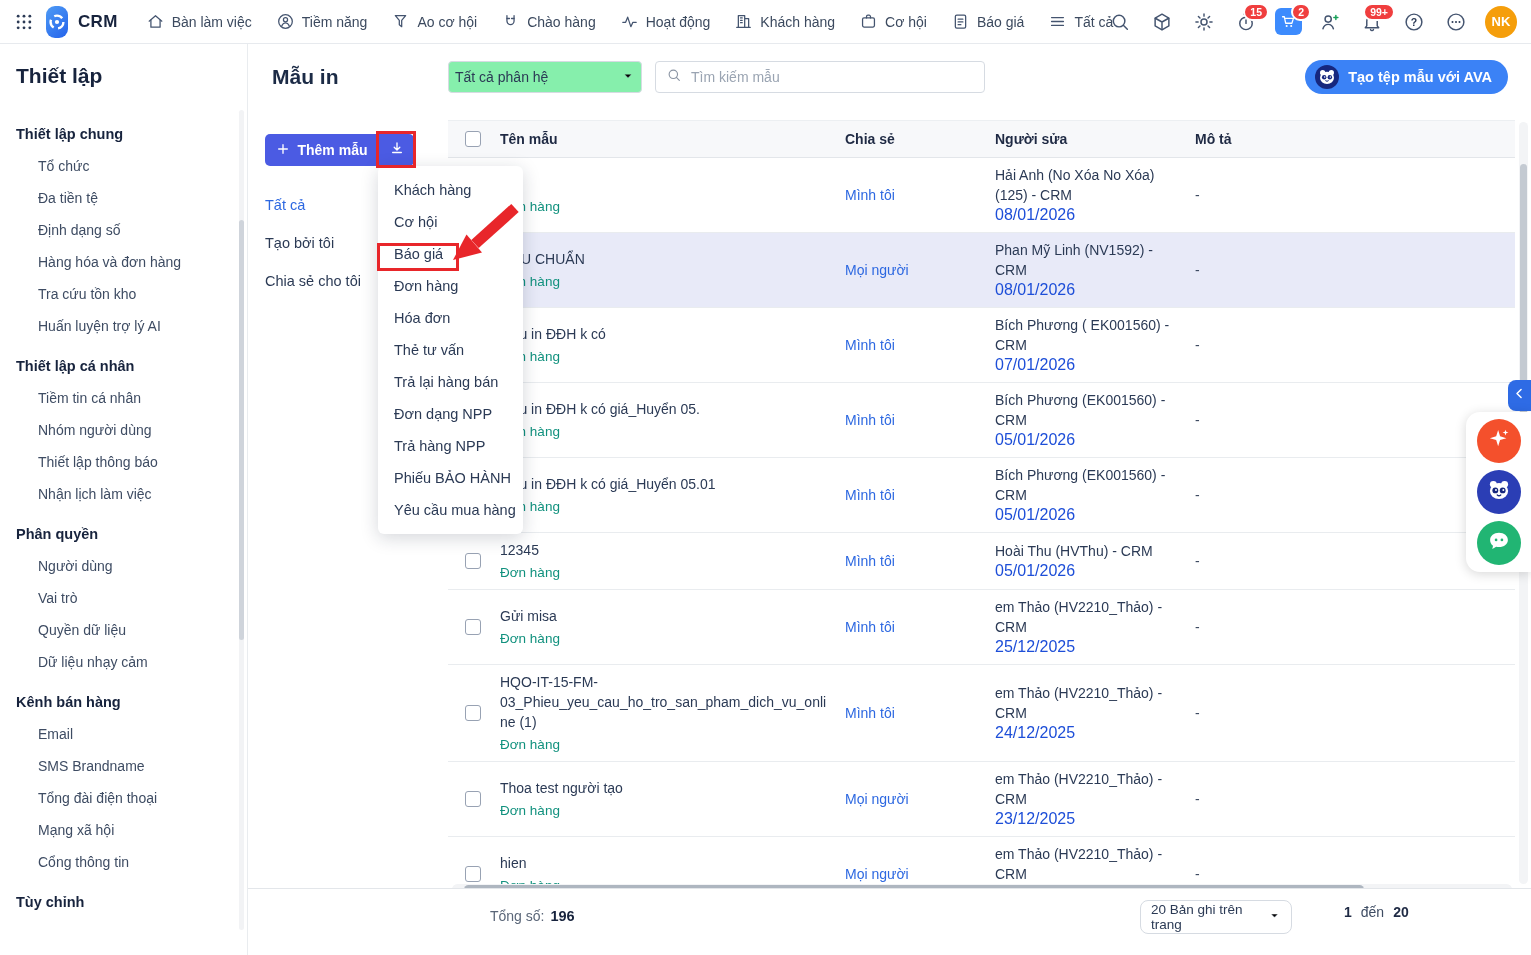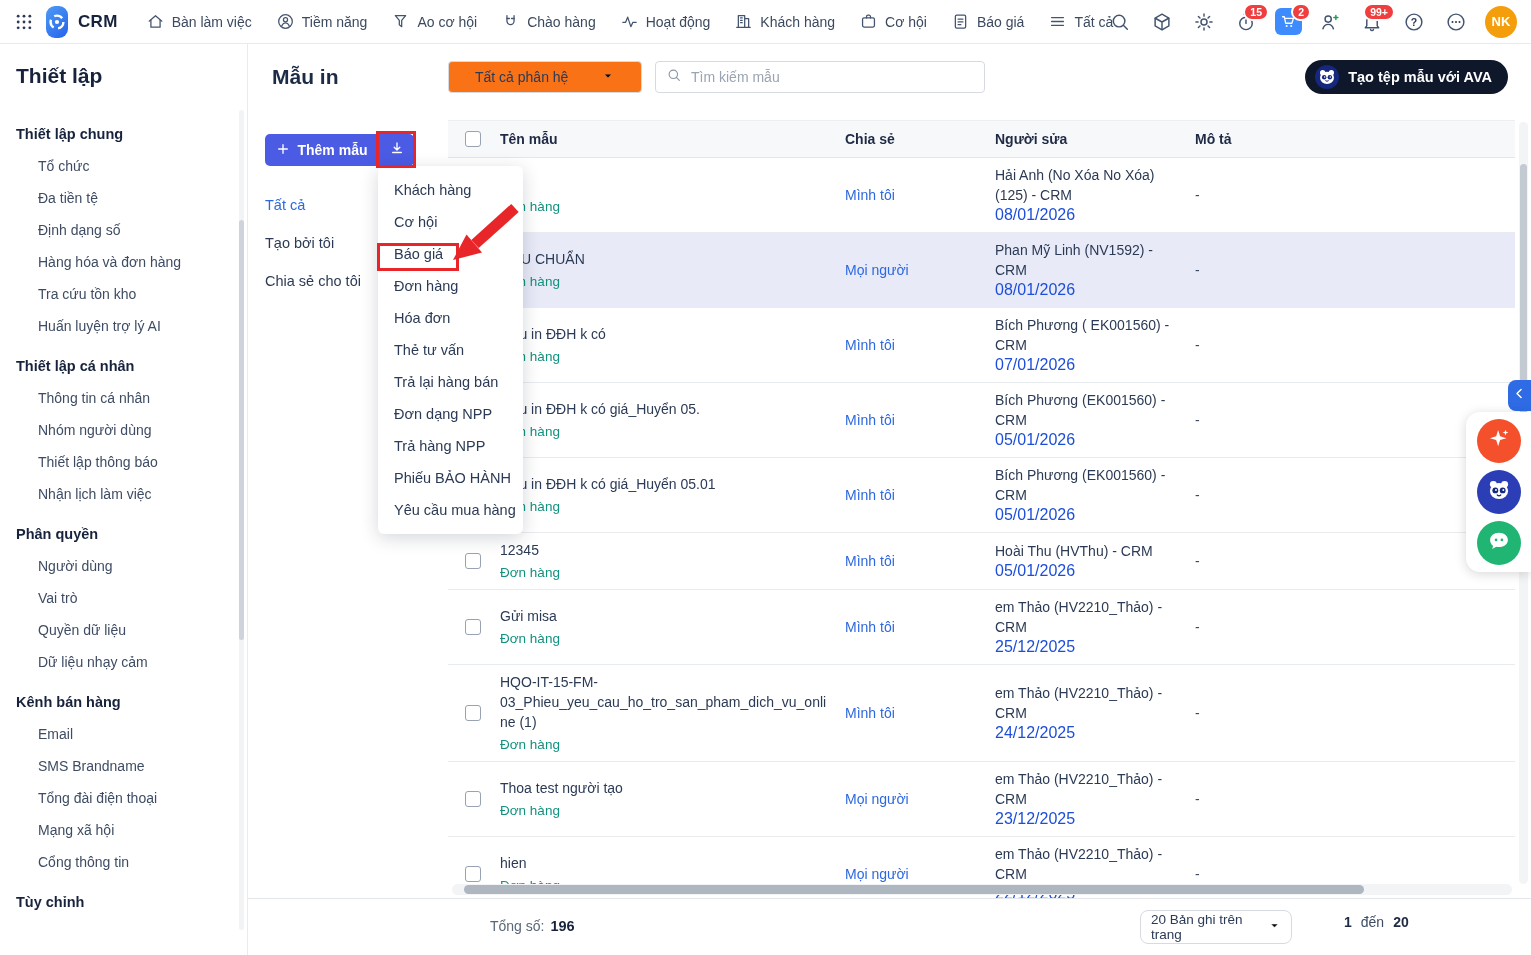--- a/index.html
+++ b/index.html
@@ -37,29 +37,29 @@
   .sb-title{font-size:21px;font-weight:700;color:#17233d;margin:6px 0 30px;}
   .sb-header{font-size:14.5px;font-weight:700;color:#17233d;padding:8px 0;margin-top:8px;}
   .sb-item{font-size:14px;color:#3e4c63;padding:8px 0 8px 22px;cursor:pointer;white-space:nowrap;}
   .sb-scrollbar{position:absolute;left:239px;top:110px;width:5px;height:820px;background:#f2f3f5;border-radius:3px;}
   .sb-thumb{position:absolute;left:0;top:110px;width:5px;height:420px;background:#cfd4db;border-radius:3px;}
 
   
   .page-header{position:absolute;left:248px;top:44px;right:0;height:66px;display:flex;align-items:center;padding:0 23px 0 24px;background:#fff;}
   .page-title{font-size:21px;font-weight:700;color:#1c2b46;width:176px;}
   .select{height:32px;border:1px solid #d6dbe2;border-radius:4px;display:flex;align-items:center;
-          padding:0 26px;font-size:14px;color:#2b3a55;background:#f97316;cursor:pointer;}
+          padding:0 6px;font-size:14px;color:#2b3a55;background:#86efac;cursor:pointer;}
   .module-select{width:194px;justify-content:space-between;}
   .select .chev svg{width:14px;height:14px;stroke:#8a94a3;}
   .search-box{width:330px;height:32px;margin-left:13px;border:1px solid #d6dbe2;border-radius:4px;display:flex;
               align-items:center;padding:0 10px;gap:7px;}
   .search-box svg{width:16px;height:16px;stroke:#8a94a3;fill:none;stroke-width:1.7;stroke-linecap:round;}
   .search-box input{border:none;outline:none;flex:1;font-size:14px;color:#2b3a55;font-family:inherit;background:transparent;}
   .search-box input::placeholder{color:#9aa4b2;}
-  .ava-btn{margin-left:auto;height:34px;border:none;border-radius:17px;background:#0f172a;color:#fff;display:flex;
+  .ava-btn{margin-left:auto;height:34px;border:none;border-radius:17px;background:#3b82f6;color:#fff;display:flex;
            align-items:center;gap:9px;padding:0 16px 0 10px;font-size:14.5px;font-weight:700;cursor:pointer;font-family:inherit;}
   .ava-ic{width:24px;height:24px;border-radius:50%;background:#16277e;display:flex;align-items:center;justify-content:center;}
   .ava-ic svg{width:20px;height:20px;}
 
   
   .add-btn{position:absolute;left:265px;top:134px;width:149px;height:32px;background:#4b5be3;border-radius:5px;
            color:#fff;display:flex;align-items:stretch;cursor:pointer;z-index:5;}
   .add-main{flex:1;display:flex;align-items:center;justify-content:center;gap:6px;font-size:14px;font-weight:700;}
   .add-btn svg{width:16px;height:16px;stroke:#fff;fill:none;stroke-width:2;stroke-linecap:round;stroke-linejoin:round;}
   .add-dl{width:36px;border-left:1px solid rgba(255,255,255,.45);display:flex;align-items:center;justify-content:center;}
@@ -82,21 +82,21 @@
   .date{color:#1d4ed8;font-size:16px;line-height:20px;}
   .desc{color:#3e4c63;font-size:14px;}
 
   
   .vscroll{position:absolute;left:1519px;top:122px;width:9px;height:762px;background:#f3f4f6;border-radius:5px;}
   .vthumb{position:absolute;left:1px;top:42px;width:7px;height:315px;background:#c4cad2;border-radius:4px;}
   .hscroll{position:absolute;left:452px;top:884px;width:1060px;height:11px;background:#f3f4f6;border-radius:6px;}
   .hthumb{position:absolute;left:12px;top:1px;width:900px;height:9px;background:#aeb6c0;border-radius:5px;}
 
   
-  .footer{position:absolute;left:248px;right:0;bottom:0;height:57px;border-top:1px solid #e3e6ea;background:#fff;z-index:6;}
+  .footer{position:absolute;left:248px;right:0;bottom:0;height:67px;border-top:1px solid #e3e6ea;background:#fff;z-index:6;}
   .total{position:absolute;left:242px;top:19px;font-size:14px;color:#5a6678;}
   .total b{color:#17233d;margin-left:6px;font-size:14.5px;}
   .psize{position:absolute;left:892px;top:11px;width:152px;height:34px;border:1px solid #d6dbe2;border-radius:8px;
          font-size:13.5px;color:#2b3a55;display:flex;align-items:center;justify-content:space-between;padding:0 10px;cursor:pointer;background:#fff;}
   .psize .chev svg{width:13px;height:13px;stroke:#8a94a3;}
   .pager{position:absolute;left:1078px;top:15px;display:flex;align-items:center;gap:9px;}
   .pager .pbtn{cursor:pointer;display:flex;}
   .pnum{font-size:14px;font-weight:700;color:#1f2a44;}
   .pto{font-size:14px;color:#3e4c63;}
 
@@ -320,21 +320,21 @@
   <div class="sb-title">Thiết lập</div>
   <div id="sb-sections">
       <div class="sb-header">Thiết lập chung</div>
       <div class="sb-item">Tổ chức</div>
       <div class="sb-item">Đa tiền tệ</div>
       <div class="sb-item">Định dạng số</div>
       <div class="sb-item">Hàng hóa và đơn hàng</div>
       <div class="sb-item">Tra cứu tồn kho</div>
       <div class="sb-item">Huấn luyện trợ lý AI</div>
       <div class="sb-header">Thiết lập cá nhân</div>
-      <div class="sb-item">Thông tin cá nhân</div>
+      <div class="sb-item">Tiềm tin cá nhân</div>
       <div class="sb-item">Nhóm người dùng</div>
       <div class="sb-item">Thiết lập thông báo</div>
       <div class="sb-item">Nhận lịch làm việc</div>
       <div class="sb-header">Phân quyền</div>
       <div class="sb-item">Người dùng</div>
       <div class="sb-item">Vai trò</div>
       <div class="sb-item">Quyền dữ liệu</div>
       <div class="sb-item">Dữ liệu nhạy cảm</div>
       <div class="sb-header">Kênh bán hàng</div>
       <div class="sb-item">Email</div>

